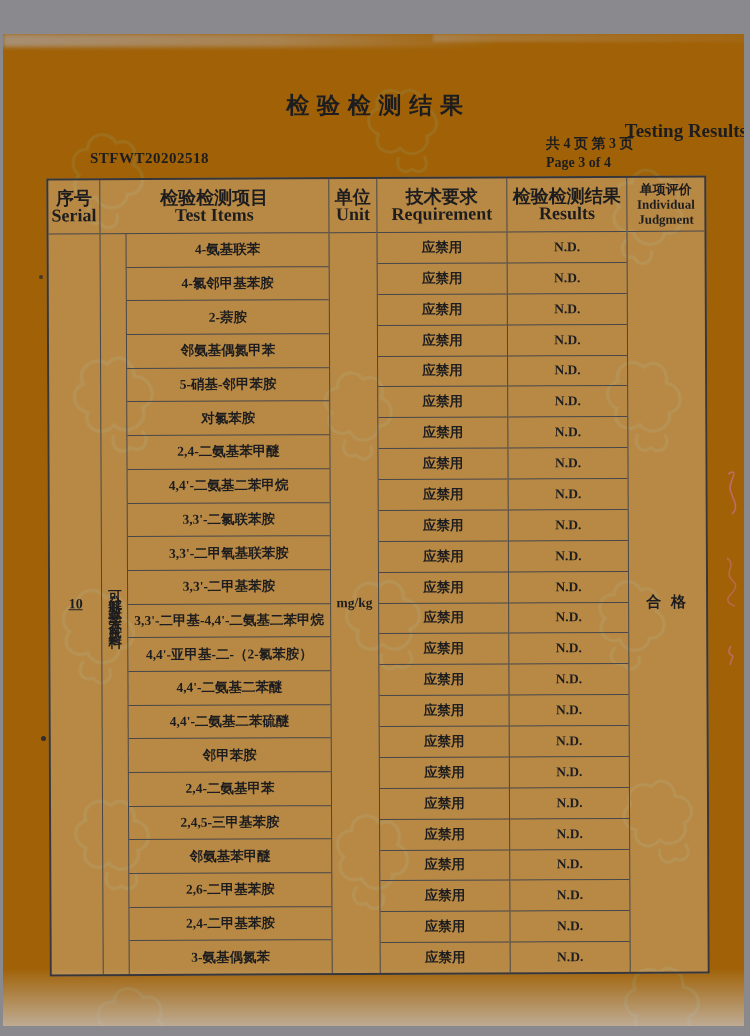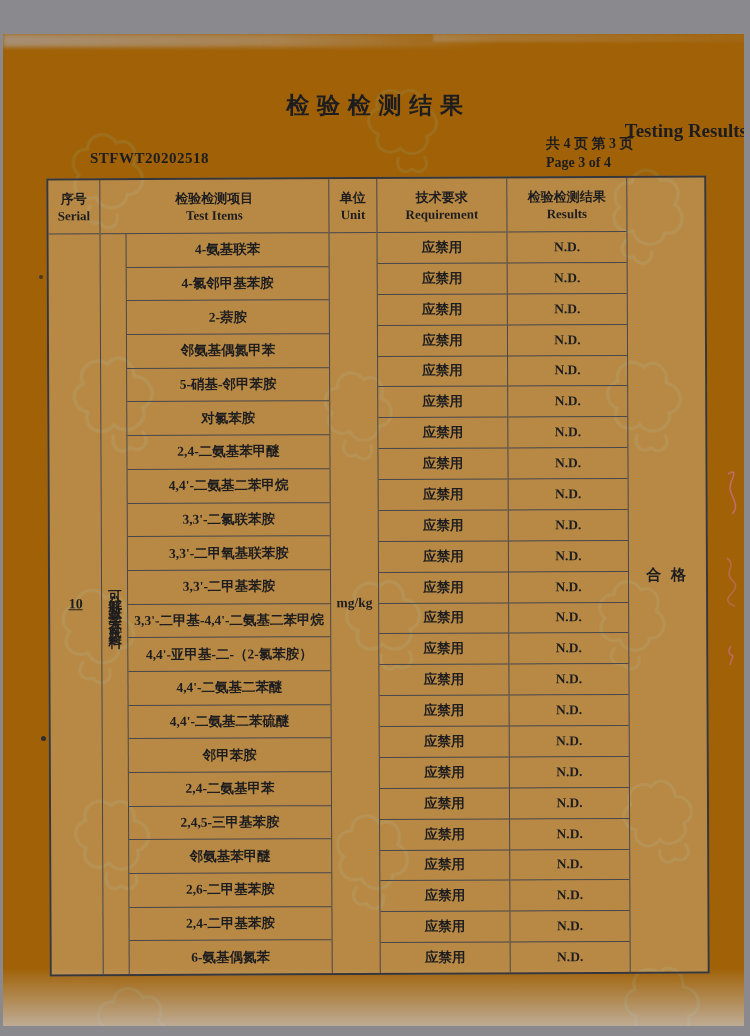--- a/index.html
+++ b/index.html
@@ -60,21 +60,21 @@
   .col:last-child{border-right:none;}
   .c-serial{width:52px;}
   .c-mid{flex:1;}
   .c-unit{width:48px;}
   .c-req{width:130px;}
   .c-res{width:120px;}
   .c-judg{width:77px;}
   .th{
     height:54px;flex:0 0 54px;border-bottom:1px solid #47474c;
     display:flex;flex-direction:column;justify-content:center;align-items:center;
-    font-size:13px;font-weight:600;line-height:17px;box-sizing:border-box;text-align:center;
+    font-size:18px;font-weight:600;line-height:17px;box-sizing:border-box;text-align:center;
   }
   .th.small{line-height:15px;font-size:13px;}
   .mbody{flex:1;display:flex;align-items:center;justify-content:center;}
   .serial-val{font-size:14px;font-weight:600;text-decoration:underline;}
   .unit-val{font-size:13.5px;font-weight:600;}
   .judg-val{font-size:15px;font-weight:600;letter-spacing:3px;white-space:nowrap;}
   .midbody{flex:1;display:flex;min-height:0;}
   .catcell{width:26px;border-right:1px solid #47474c;display:flex;align-items:center;justify-content:center;box-sizing:border-box;}
   .cattext{
     writing-mode:vertical-lr;text-orientation:upright;
@@ -187,21 +187,21 @@
             <div class="cell">2,4-二氨基甲苯</div>
 
             <div class="cell">2,4,5-三甲基苯胺</div>
 
             <div class="cell">邻氨基苯甲醚</div>
 
             <div class="cell">2,6-二甲基苯胺</div>
 
             <div class="cell">2,4-二甲基苯胺</div>
 
-            <div class="cell">6-氨基偶氮苯</div>
+            <div class="cell">3-氨基偶氮苯</div>
           </div>
       </div>
     </div>
 
     <div class="col c-unit">
       <div class="th">
         <div>单位</div>
         <div>Unit</div>
       </div>
       <div class="mbody">
@@ -317,20 +317,25 @@
 
           <div class="cell">N.D.</div>
 
           <div class="cell">N.D.</div>
 
           <div class="cell">N.D.</div>
         </div>
     </div>
 
     <div class="col c-judg">
+      <div class="th small">
+        <div>单项评价</div>
+        <div>Individual</div>
+        <div>Judgment</div>
+      </div>
       <div class="mbody">
         <span class="judg-val">合 格</span>
       </div>
     </div>
 
   </div>
 
   <div class="dot dot1"></div>
   <div class="dot dot2"></div>
 

